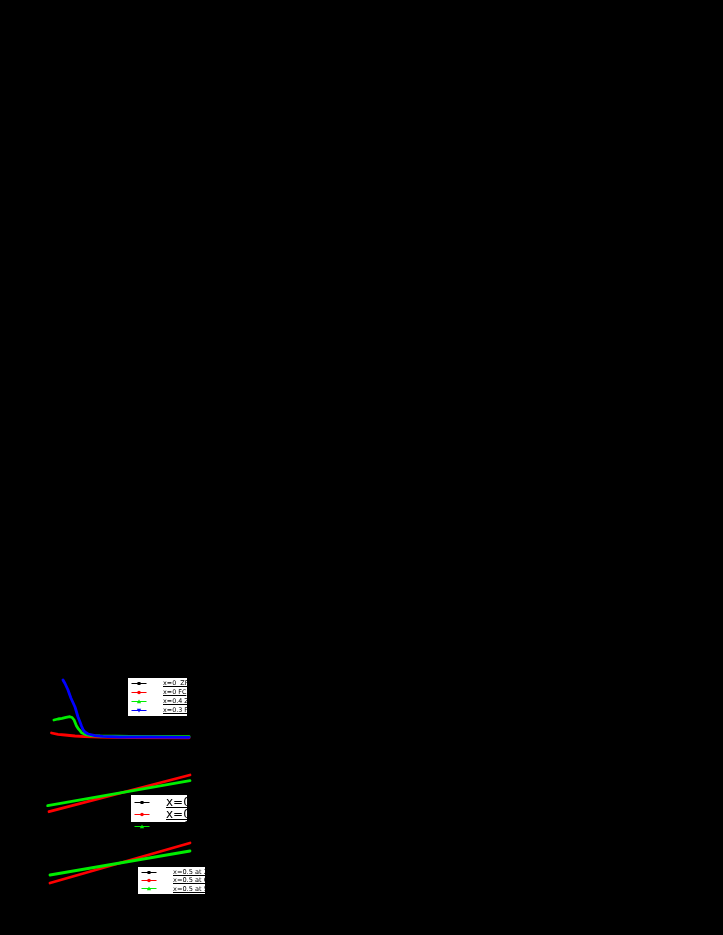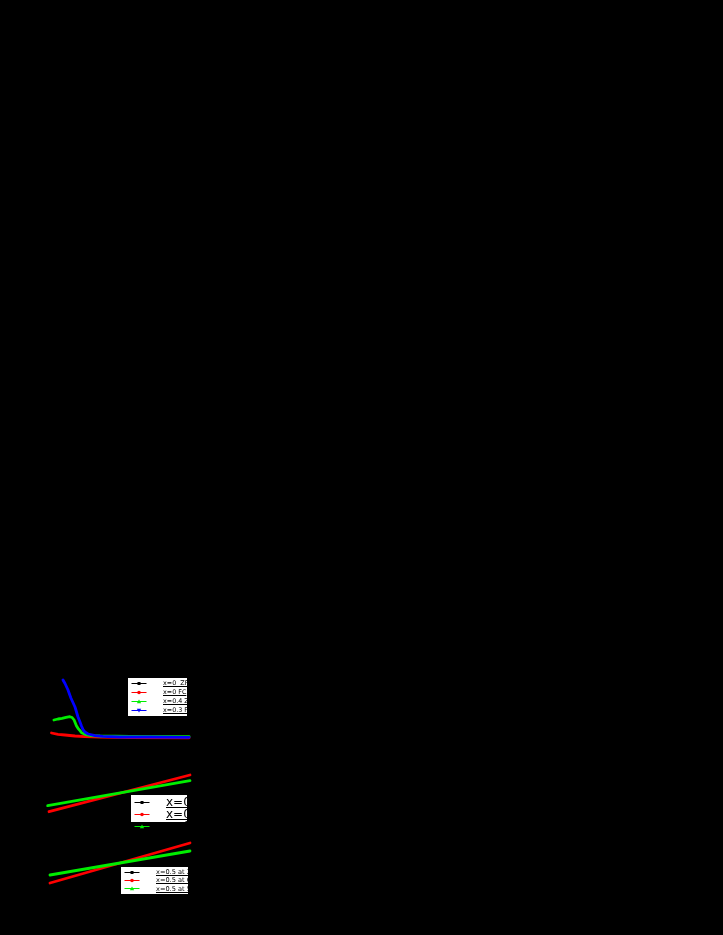--- a/index.html
+++ b/index.html
@@ -9,21 +9,21 @@
   .legend{
     position:absolute;background:#ffffff;border:1px solid #000000;box-sizing:border-box;
     display:flex;flex-direction:column;justify-content:space-around;
     padding:1px 1px 1px 3px;color:#000000;
   }
   .legend-row{display:flex;align-items:center;gap:16px;line-height:1;text-decoration:underline;}
   .legend-row svg{flex:0 0 auto;display:block;}
   .legend-label{white-space:pre;letter-spacing:0;}
   .legend-1{left:127px;top:677px;width:61px;height:40px;font-size:6.4px;}
   .legend-2{left:130px;top:794px;width:58px;height:29px;font-size:12px;}
-  .legend-3{left:120px;top:866px;width:69px;height:29px;font-size:6.6px;}
+  .legend-3{left:137px;top:866px;width:69px;height:29px;font-size:6.6px;}
 </style>
 </head>
 <body>
 
 <div class="figure">
 
   <svg class="curves" width="723" height="935" viewBox="0 0 723 935">
     <g>
         <polyline points="51.5,734.0 58.0,735.2 65.0,735.8 75.0,736.8 84.9,737.5 100.0,737.9 130.0,738.3 189.1,738.6" fill="none" stroke="#000000" stroke-width="2.8" stroke-linecap="round" stroke-linejoin="round"></polyline>
         <polyline points="51.5,733.0 58.0,734.3 65.0,735.0 75.0,736.0 84.9,736.7 100.0,737.2 130.0,737.6 189.1,737.8" fill="none" stroke="#ff0000" stroke-width="2.8" stroke-linecap="round" stroke-linejoin="round"></polyline>

